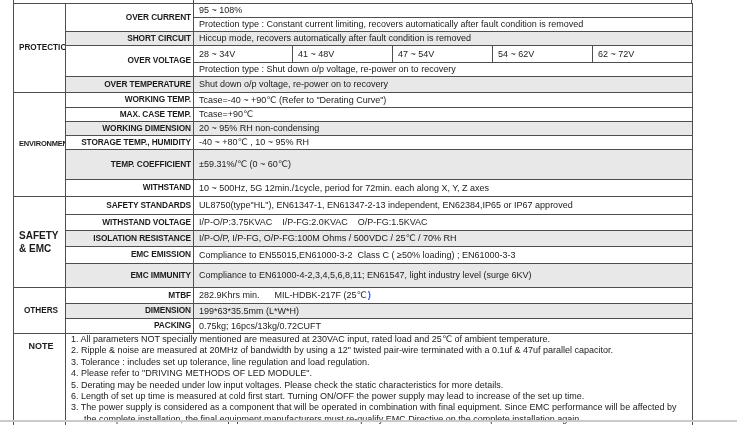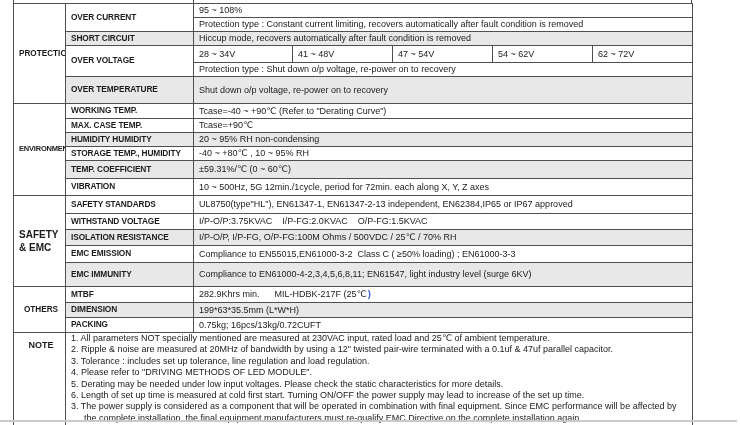--- a/index.html
+++ b/index.html
@@ -6,21 +6,21 @@
   .page{position:relative;width:740px;height:425px;background:#ffffff;overflow:hidden;
         font-family:"Liberation Sans","DejaVu Sans",sans-serif;color:#1b1b1b;}
   table.spec{position:absolute;left:13px;top:3px;width:679px;border-collapse:collapse;
              table-layout:fixed;border:1.6px solid #2f2f2f;}
   table.spec td{border:1px solid #4f4f4f;padding:0 2px 0 5px;vertical-align:middle;
                 overflow:hidden;line-height:1.12;background:#ffffff;}
   td.group{font-weight:bold;font-size:8.2px;text-align:center;padding:0 1px;}
   td.group.env{font-size:7.5px;letter-spacing:-0.2px;}
   td.group.safety{text-align:left;padding-left:5px;font-size:10px;line-height:1.35;}
   td.group.notelbl{vertical-align:top;padding-top:7px;font-size:9px;}
-  td.attr{font-weight:bold;font-size:8.3px;white-space:nowrap;letter-spacing:-0.1px;}
+  td.attr{font-weight:bold;font-size:8.3px;white-space:nowrap;letter-spacing:-0.1px;text-align:right;}
   td.val{font-size:9px;white-space:pre;}
   tr.shade td{background:#e8e8e8;}
   tr.gtop td{border-top:1.6px solid #2f2f2f;}
   td.notes{vertical-align:top;padding:4px 8px 0 9px;background:#ffffff;}
   .note-line{font-size:9px;line-height:11.4px;padding-left:13px;text-indent:-13px;
              white-space:normal;}
   .bluemark{color:#3c5ed6;font-weight:bold;margin-left:1px;font-size:9.5px;}
   .sliver{position:absolute;top:0;width:1px;height:4px;background:#4f4f4f;}
   .bottom-divider{position:absolute;left:0;top:420px;width:737px;height:2px;background:#c6cbd0;}
 </style>
@@ -61,48 +61,48 @@
       <td class="attr" rowspan="2">OVER VOLTAGE</td>
       <td class="val">28 ~ 34V</td>
       <td class="val">41 ~ 48V</td>
       <td class="val">47 ~ 54V</td>
       <td class="val">54 ~ 62V</td>
       <td class="val">62 ~ 72V</td>
     </tr>
     <tr style="height:14px">
       <td class="val" colspan="5">Protection type : Shut down o/p voltage, re-power on to recovery</td>
     </tr>
-    <tr class="shade" style="height:27px">
+    <tr class="shade" style="height:16px">
       <td class="attr">OVER TEMPERATURE</td>
       <td class="val" colspan="5">Shut down o/p voltage, re-power on to recovery</td>
     </tr>
 
     <tr class="gtop" style="height:15px">
       <td class="group env" rowspan="6">ENVIRONMENT</td>
       <td class="attr">WORKING TEMP.</td>
       <td class="val" colspan="5">Tcase=-40 ~ +90℃ (Refer to "Derating Curve")</td>
     </tr>
     <tr style="height:14px">
       <td class="attr">MAX. CASE TEMP.</td>
       <td class="val" colspan="5">Tcase=+90℃</td>
     </tr>
     <tr class="shade" style="height:14px">
-      <td class="attr">HUMIDITY HUMIDITY</td>
+      <td class="attr">WORKING DIMENSION</td>
       <td class="val" colspan="5">20 ~ 95% RH non-condensing</td>
     </tr>
     <tr style="height:14px">
       <td class="attr">STORAGE TEMP., HUMIDITY</td>
       <td class="val" colspan="5">-40 ~ +80℃ , 10 ~ 95% RH</td>
     </tr>
-    <tr class="shade" style="height:18px">
+    <tr class="shade" style="height:30px">
       <td class="attr">TEMP. COEFFICIENT</td>
       <td class="val" colspan="5">±59.31%/℃ (0 ~ 60℃)</td>
     </tr>
     <tr style="height:17px">
-      <td class="attr">VIBRATION</td>
+      <td class="attr">WITHSTAND</td>
       <td class="val" colspan="5">10 ~ 500Hz, 5G 12min./1cycle, period for 72min. each along X, Y, Z axes</td>
     </tr>
 
     <tr class="gtop" style="height:18px">
       <td class="group safety" rowspan="5">SAFETY &amp; EMC</td>
       <td class="attr">SAFETY STANDARDS</td>
       <td class="val" colspan="5">UL8750(type"HL"), EN61347-1, EN61347-2-13 independent, EN62384,IP65 or IP67 approved</td>
     </tr>
     <tr style="height:16px">
       <td class="attr">WITHSTAND VOLTAGE</td>

